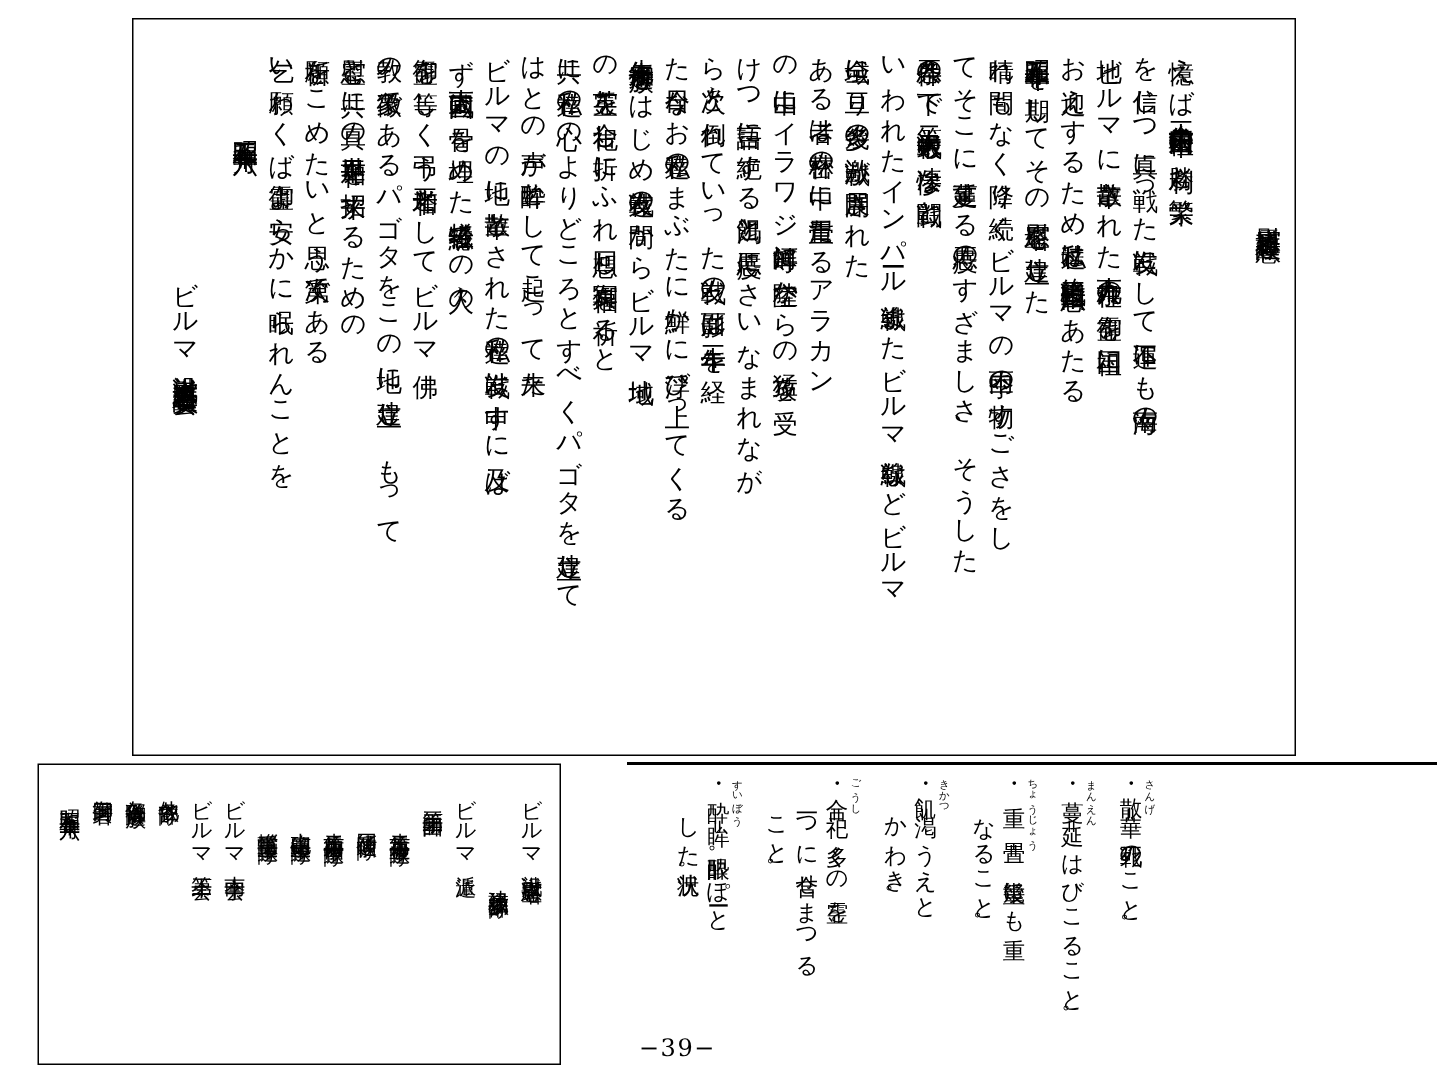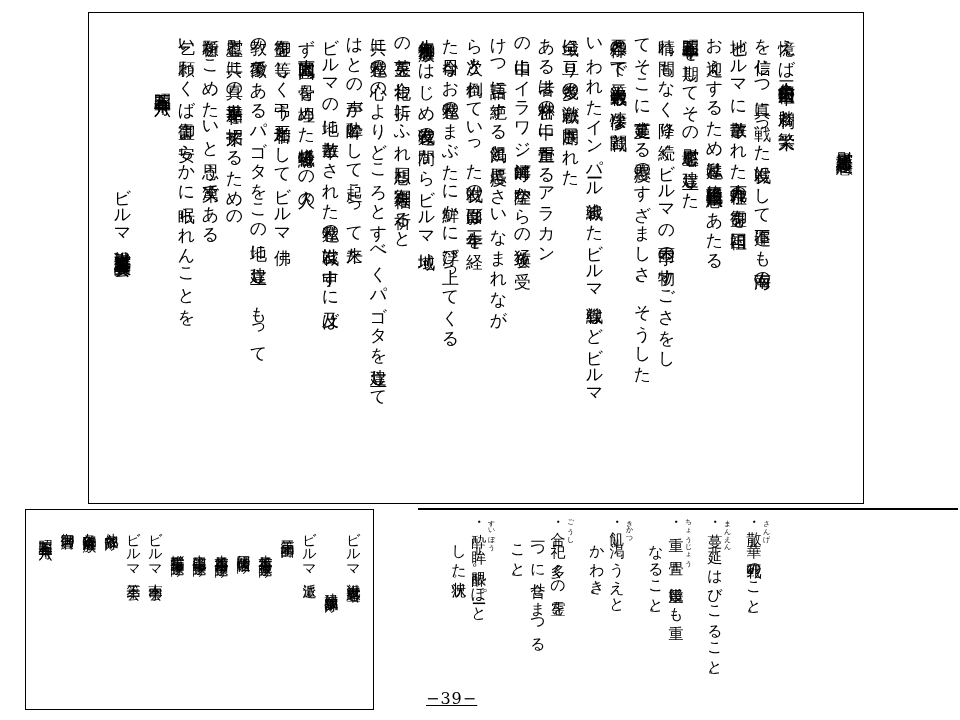--- a/index.html
+++ b/index.html
@@ -50,21 +50,21 @@
   }
   .ucol { line-height:22px; }
   .ind-05 { padding-top:8px; }
   .ind-1  { padding-top:15px; }
   .ind-2  { padding-top:30px; }
   .ind-45 { padding-top:68px; }
   .units-date { margin-left:14px; }
   
   .pageno {
     position:absolute; left:426px; top:689px;
-    font-size:16px; letter-spacing:1px;text-decoration:underline;
+    font-size:16px; letter-spacing:1px;
   }
 </style>
 </head>
 <body>
 
 <div class="page">
 
   <div class="main-box">
     <div class="main-flow">
       <div class="col title-col">慰霊塔建設趣意</div>

